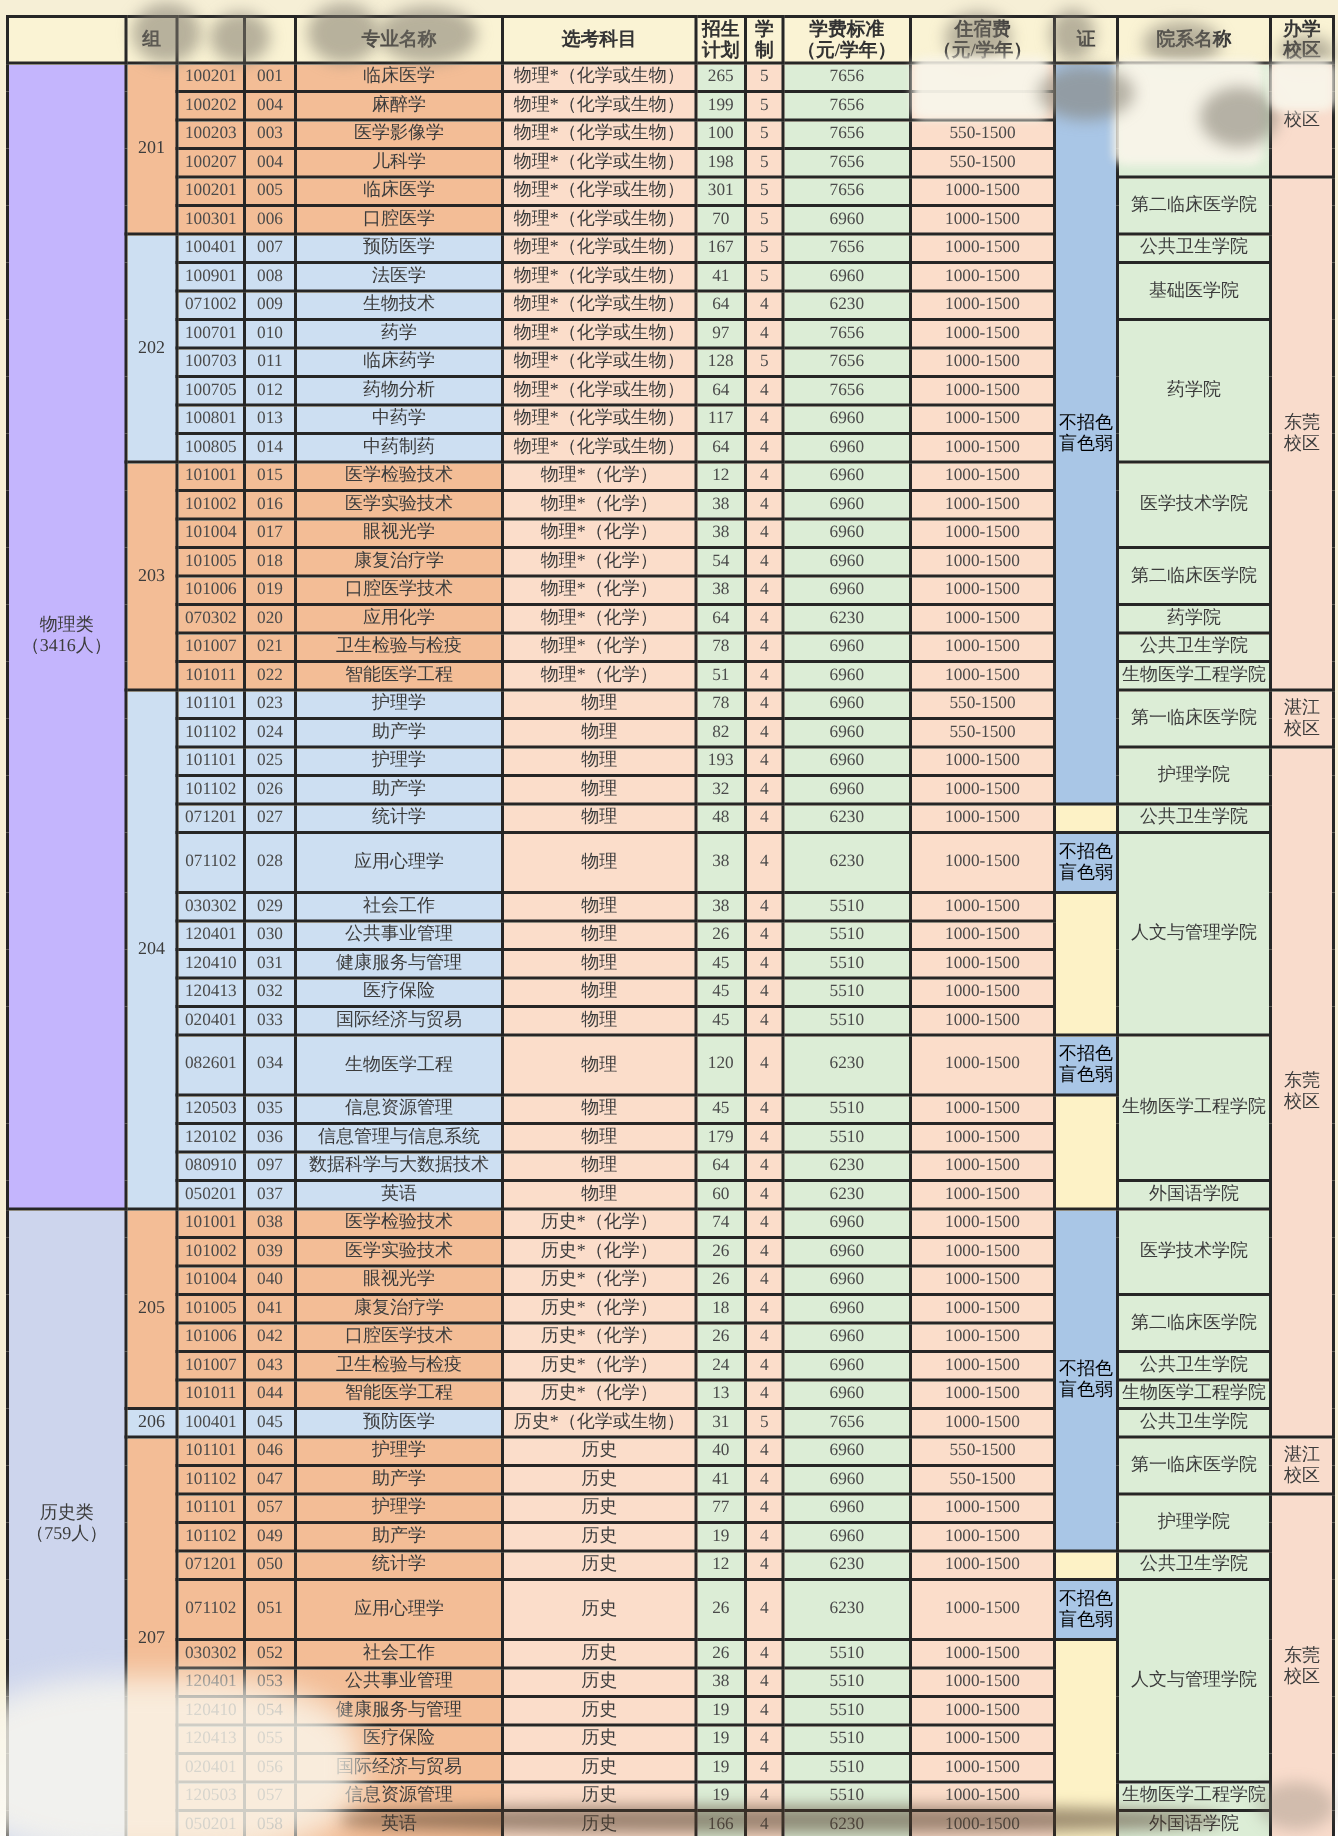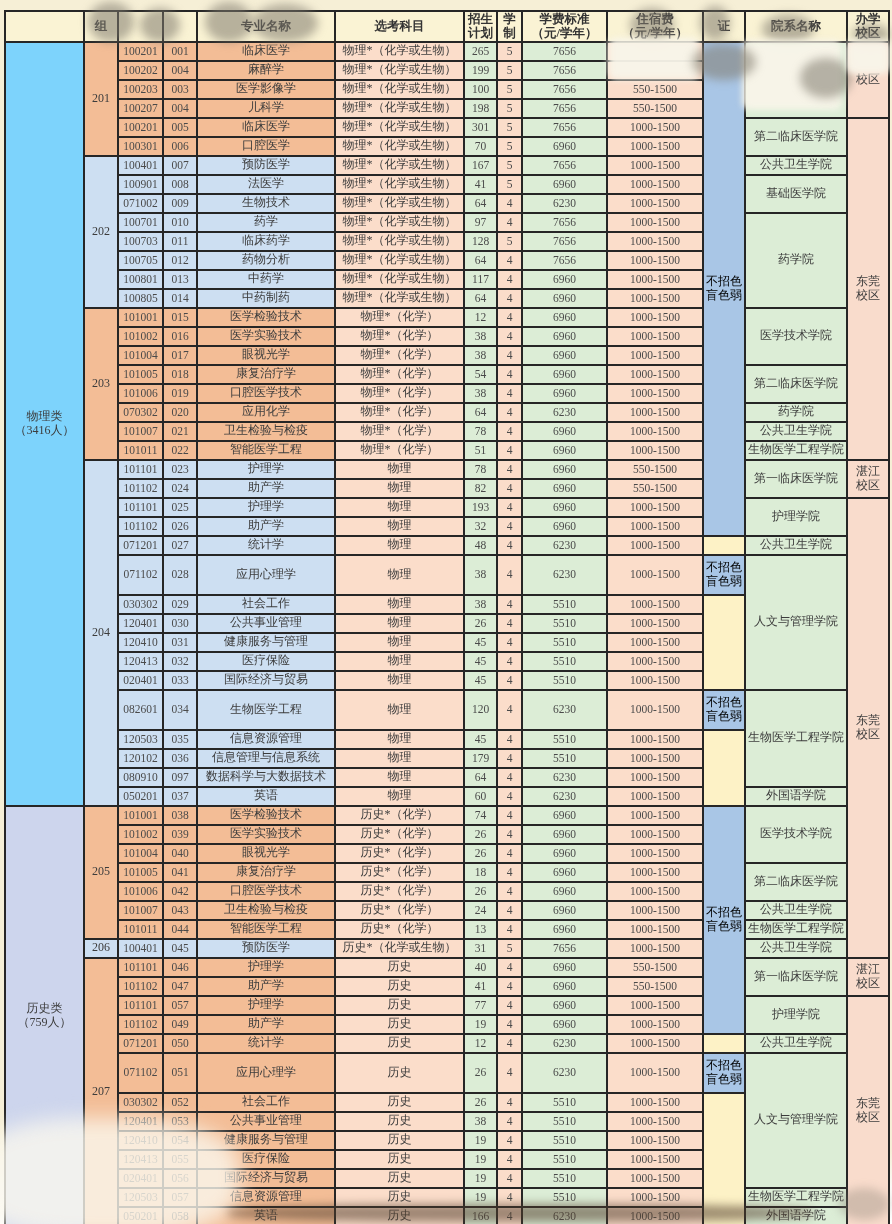--- a/index.html
+++ b/index.html
@@ -23,21 +23,21 @@
   tbody td{height:17px;}
   tr.tall td{height:38px;}
   td.num{font-size:11.5px;color:#4a4a4a;letter-spacing:0;}
   .orange{background:#f3bd96;}
   .blue{background:#cddff2;}
   .peach{background:#fbddca;}
   .green{background:#dcedd6;}
   .note-blue{background:#a9c6e6;color:#000000;}
   .note-yellow{background:#fdf2c6;}
   .campus{background:#f9dccc;}
-  .cat-green{background:#7dd3fc;}
+  .cat-green{background:#c4b5fd;}
   .cat-blue{background:#cdd5ed;}
   
   .patch{position:absolute;pointer-events:none;border-radius:50%;}
   .patch.gray{background:rgba(128,122,110,0.55);filter:blur(5px);}
   .patch.white{background:rgba(248,244,233,0.95);filter:blur(3px);border-radius:8px;}
   .patch.soft{background:rgba(250,247,238,0.8);filter:blur(10px);border-radius:40%;}
   .patch.shadow{background:rgba(82,62,44,0.55);filter:blur(5px);border-radius:40%;}
 </style>
 </head>
 <body>

